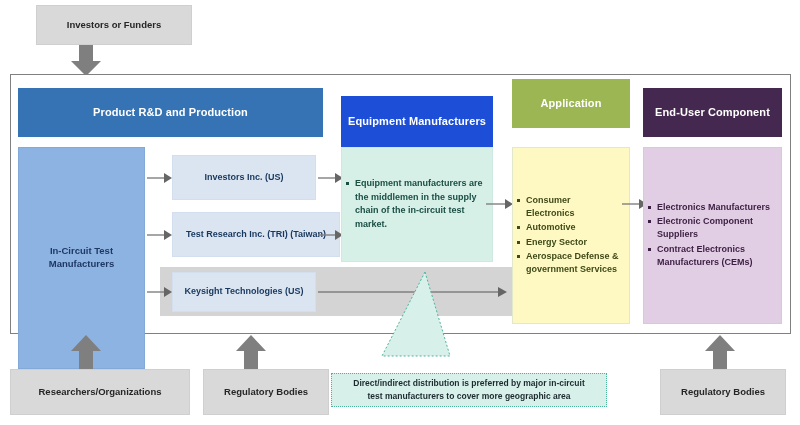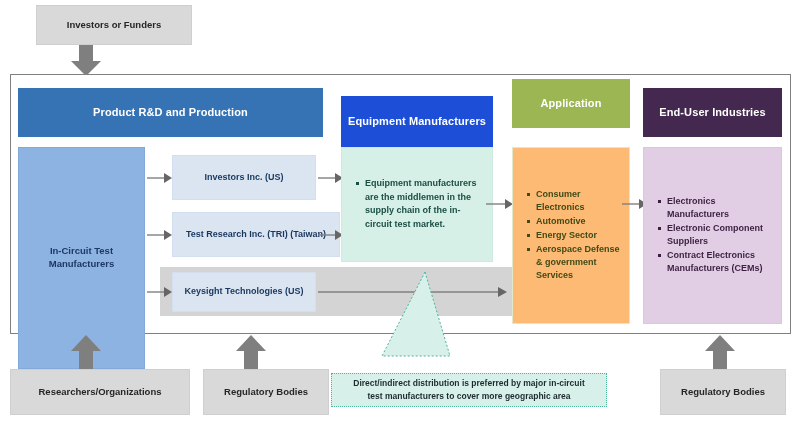--- a/index.html
+++ b/index.html
@@ -80,21 +80,21 @@
     line-height: 1.25;
   }
 
   
   .band-gray { background: #d4d4d4; }
 
   
   .panel {
     display: flex;
     align-items: center;
-    padding: 6px 8px 6px 12px;
+    padding: 6px 8px 6px 2px;
   }
   .panel ul {
     margin: 0;
     padding: 0 0 0 11px;
     list-style: none;
   }
   .panel li {
     position: relative;
     font-size: 9px;
     font-weight: bold;
@@ -105,21 +105,21 @@
     content: "";
     position: absolute;
     left: -9px;
     top: 5px;
     width: 3px;
     height: 3px;
     background: currentColor;
   }
   .panel-teal { background: #d6efe7; border: 1px solid #cde9e0; color: #1b4f44; }
   .panel-teal li { line-height: 1.5; }
-  .panel-olive { background: #fdba74; border: 1px solid #e2e8c9; color: #3f4a18; }
+  .panel-olive { background: #fef9c3; border: 1px solid #e2e8c9; color: #3f4a18; }
   .panel-purple { background: #e2cee4; border: 1px solid #dcc6de; color: #3b1f42; }
 
   
   #callout {
     background: #d7f0ea;
     border: 1px dotted #4fb39c;
     display: flex;
     align-items: center;
     justify-content: center;
     text-align: center;
@@ -159,21 +159,21 @@
 
   <div class="abs col-header" id="header-equipment" style="left:341px; top:96px; width:152px; height:52px; background:#1d4ed8;">
     <span>Equipment Manufacturers</span>
   </div>
 
   <div class="abs col-header" id="header-application" style="left:512px; top:79px; width:118px; height:49px; background:#9cb654;">
     <span>Application</span>
   </div>
 
   <div class="abs col-header" id="header-end-user" style="left:643px; top:88px; width:139px; height:49px; background:#45284f;">
-    <span>End-User Industries</span>
+    <span>End-User Component</span>
   </div>
 
   <div class="abs panel-blue" id="panel-ict-manufacturers" style="left:18px; top:147px; width:127px; height:222px;">
     <span>In-Circuit Test Manufacturers</span>
   </div>
 
   <div class="abs company-box" id="company-teradyne" style="left:172px; top:155px; width:144px; height:45px;">
     <span>Investors Inc. (US)</span>
   </div>
 

